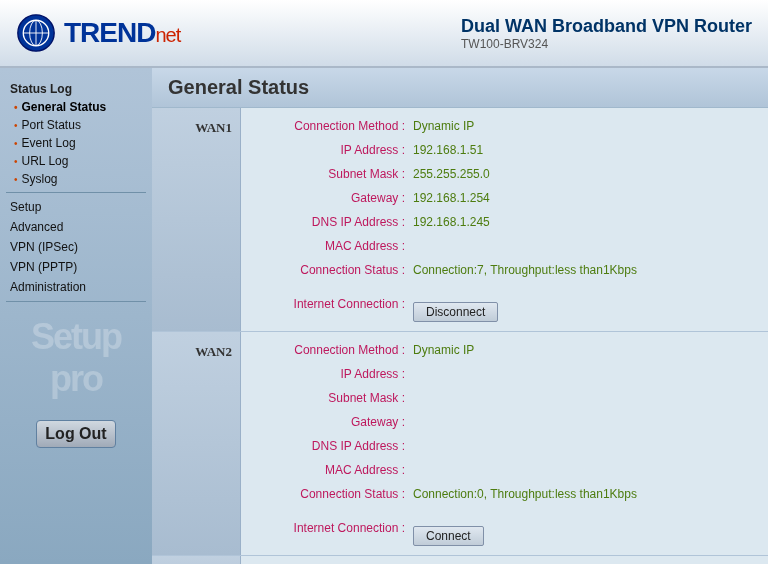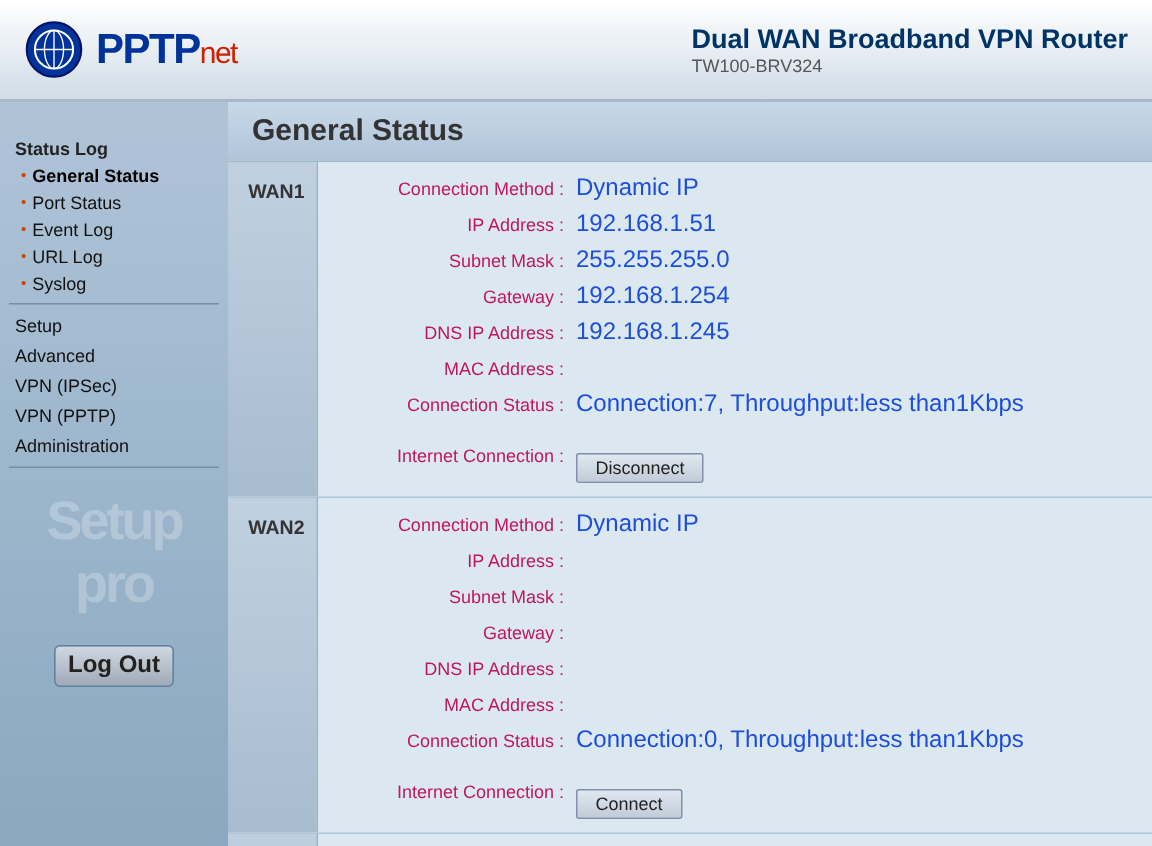--- a/index.html
+++ b/index.html
@@ -55,21 +55,21 @@
       background: linear-gradient(to bottom, #b0c4d8, #8aa8c0);
       padding: 6px 0;
       flex-shrink: 0;
       overflow: hidden;
     }
     .sidebar-section-title {
       color: #222;
       font-size: 12px;
       font-weight: bold;
       padding: 4px 10px 2px 10px;
-      margin-top: 14px;
+      margin-top: 4px;
     }
     .sidebar-item {
       display: flex;
       align-items: center;
       padding: 2px 8px 2px 14px;
       font-size: 12px;
       color: #111;
       cursor: pointer;
     }
     .sidebar-item.active {
@@ -140,53 +140,54 @@
     #content-body {
       padding: 0;
     }
 
     
     .wan-section {
       display: flex;
       border-bottom: 1px solid #b0c4d8;
     }
     .wan-label-col {
-      width: 60px;
+      width: 89px;
       background: linear-gradient(to bottom, #c0d0e0, #a8bcd0);
       display: flex;
       align-items: flex-start;
       justify-content: flex-end;
       padding: 12px 8px 12px 0;
       font-weight: bold;
       font-size: 13px;
       color: #333;
       flex-shrink: 0;
       border-right: 1px solid #9ab0c8;
+      font-family: Liberation Serif, serif;
     }
     .wan-fields {
       flex: 1;
       padding: 6px 0;
     }
     .field-row {
       display: flex;
       align-items: center;
       padding: 3px 12px;
       min-height: 24px;
     }
     .field-label {
       width: 160px;
       color: #be185d;
       font-size: 12px;
       text-align: right;
       padding-right: 8px;
       flex-shrink: 0;
     }
     .field-value {
-      color: #1d4ed8;
-      font-size: 16px;
+      color: #4d7c0f;
+      font-size: 12px;
     }
     .action-btn {
       padding: 2px 12px;
       background: linear-gradient(to bottom, #e0e8f0, #c0ccd8);
       border: 1px solid #8090a8;
       border-radius: 2px;
       font-size: 12px;
       cursor: pointer;
       color: #222;
       margin-top: 17px;
@@ -199,21 +200,21 @@
   <div id="logo">
 
     <svg id="logo-icon" width="44" height="44" viewBox="0 0 44 44">
       <circle cx="22" cy="22" r="20" fill="#003399" stroke="#001166" stroke-width="1.5"></circle>
       <circle cx="22" cy="22" r="14" fill="none" stroke="white" stroke-width="1.5"></circle>
       <ellipse cx="22" cy="22" rx="7" ry="14" fill="none" stroke="white" stroke-width="1"></ellipse>
       <line x1="8" y1="22" x2="36" y2="22" stroke="white" stroke-width="1"></line>
       <line x1="22" y1="8" x2="22" y2="36" stroke="white" stroke-width="1"></line>
     </svg>
     <div id="logo-text">
-      <span style="color:#003399;font-size:28px;font-weight:900;letter-spacing:-1px;">PPTP</span><span style="color:#cc2200;font-size:20px;font-weight:400;letter-spacing:-1px;">net</span>
+      <span style="color:#003399;font-size:28px;font-weight:900;letter-spacing:-1px;">TREND</span><span style="color:#cc2200;font-size:20px;font-weight:400;letter-spacing:-1px;">net</span>
     </div>
   </div>
   <div id="header-right">
     <div id="product-title">Dual WAN Broadband VPN Router</div>
     <div id="product-model">TW100-BRV324</div>
   </div>
 </div>
 
 <div id="main-layout">
 

